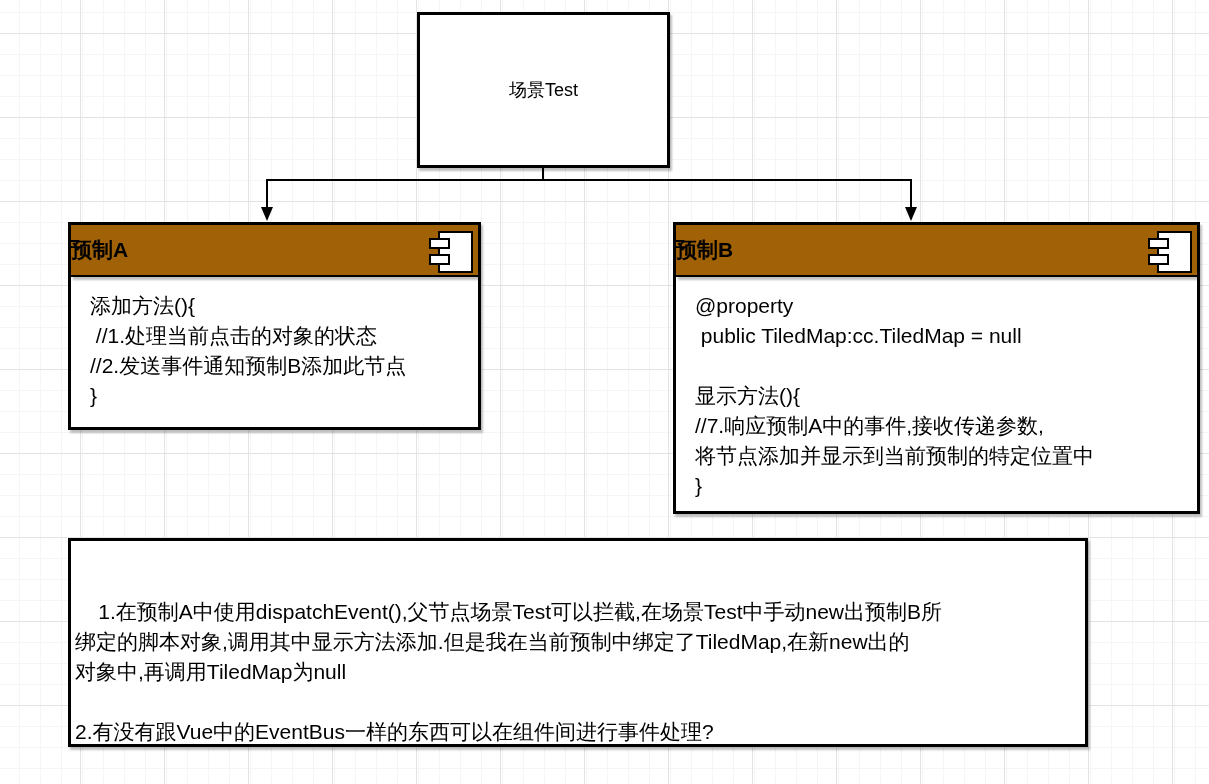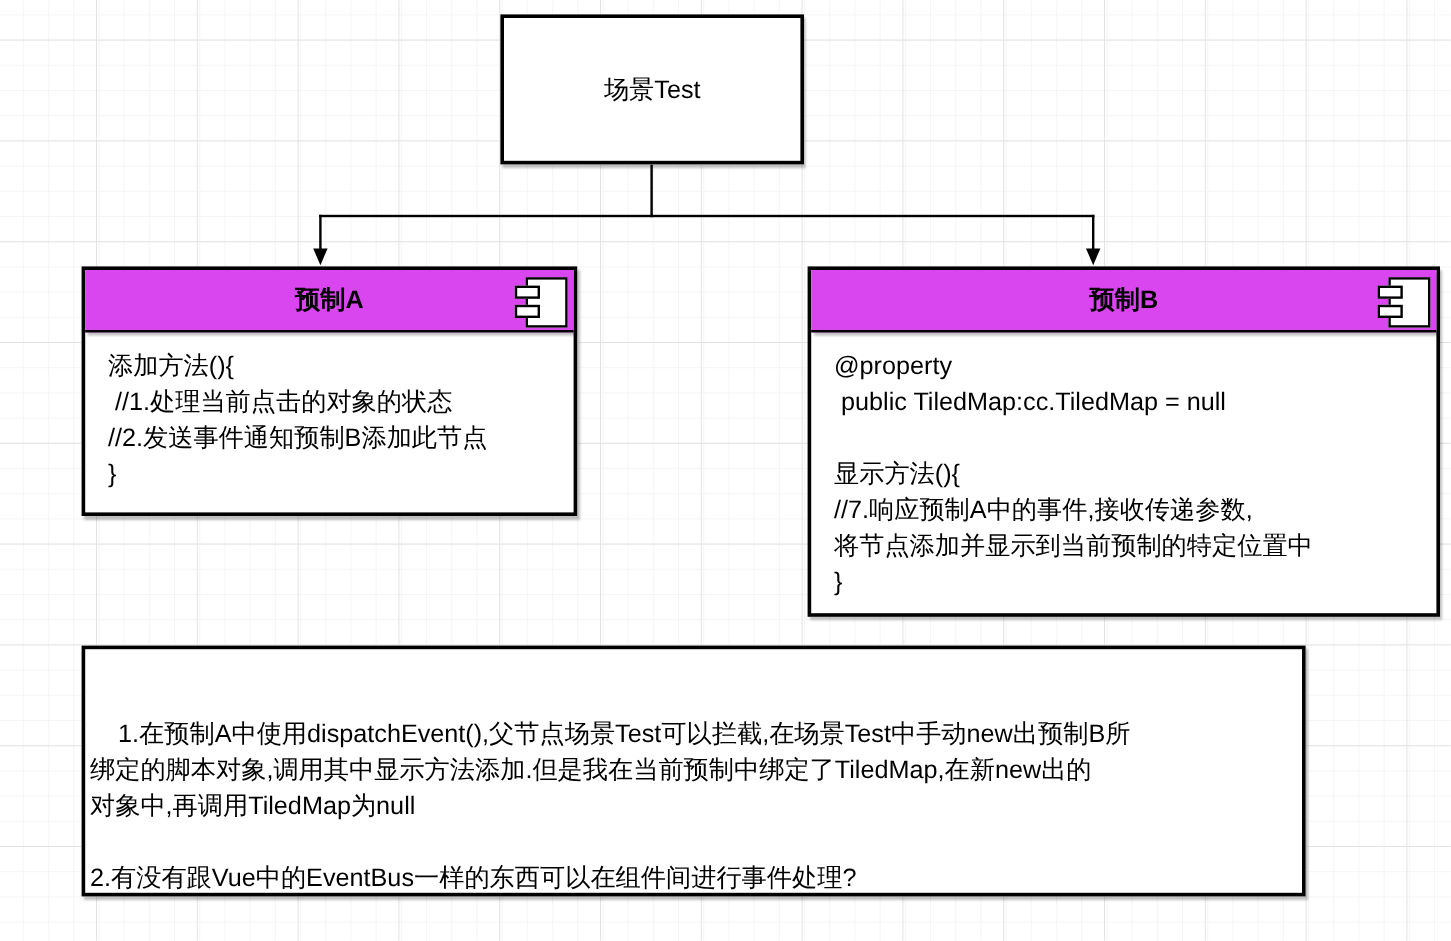--- a/index.html
+++ b/index.html
@@ -18,32 +18,32 @@
       linear-gradient(to bottom,#f6f4f4 1px,transparent 1px);
     background-size:84px 84px,84px 84px,21px 21px,21px 21px;
     background-position:-4px 33px,-4px 33px,-2px 12px,-2px 12px;
   }
   .shape{
     position:absolute;background:#fff;border:3px solid #000;
     box-shadow:2px 3px 2px rgba(0,0,0,0.25);
     box-sizing:border-box;
   }
   .scene-box{
-    left:417px;top:12px;width:253px;height:125px;
+    left:417px;top:12px;width:253px;height:156px;
     display:flex;align-items:center;justify-content:center;
-    font-size:21px;
+    font-size:18px;
   }
   .comp-box{padding:0;}
   .prefab-a{left:68px;top:222px;width:413px;height:208px;}
   .prefab-b{left:648px;top:222px;width:527px;height:292px;margin-left:25px;}
   .comp-header{
     position:relative;height:50px;border-bottom:2px solid #000;
     box-shadow:2px 3px 2px rgba(0,0,0,0.25);
-    display:flex;align-items:center;justify-content:center;
-    font-weight:bold;font-size:21px;background:#d946ef;
+    display:flex;align-items:center;justify-content:flex-start;
+    font-weight:bold;font-size:21px;background:#a16207;
   }
   .comp-body{
     padding:14px 14px 0 19px;font-size:21px;line-height:30px;
     white-space:pre;overflow:hidden;
   }
   .uml-icon{position:absolute;right:5px;top:6px;width:44px;height:42px;}
   .uml-icon .main{
     position:absolute;left:9px;top:0;width:35px;height:42px;
     border:2px solid #000;background:#fff;box-sizing:border-box;
   }

